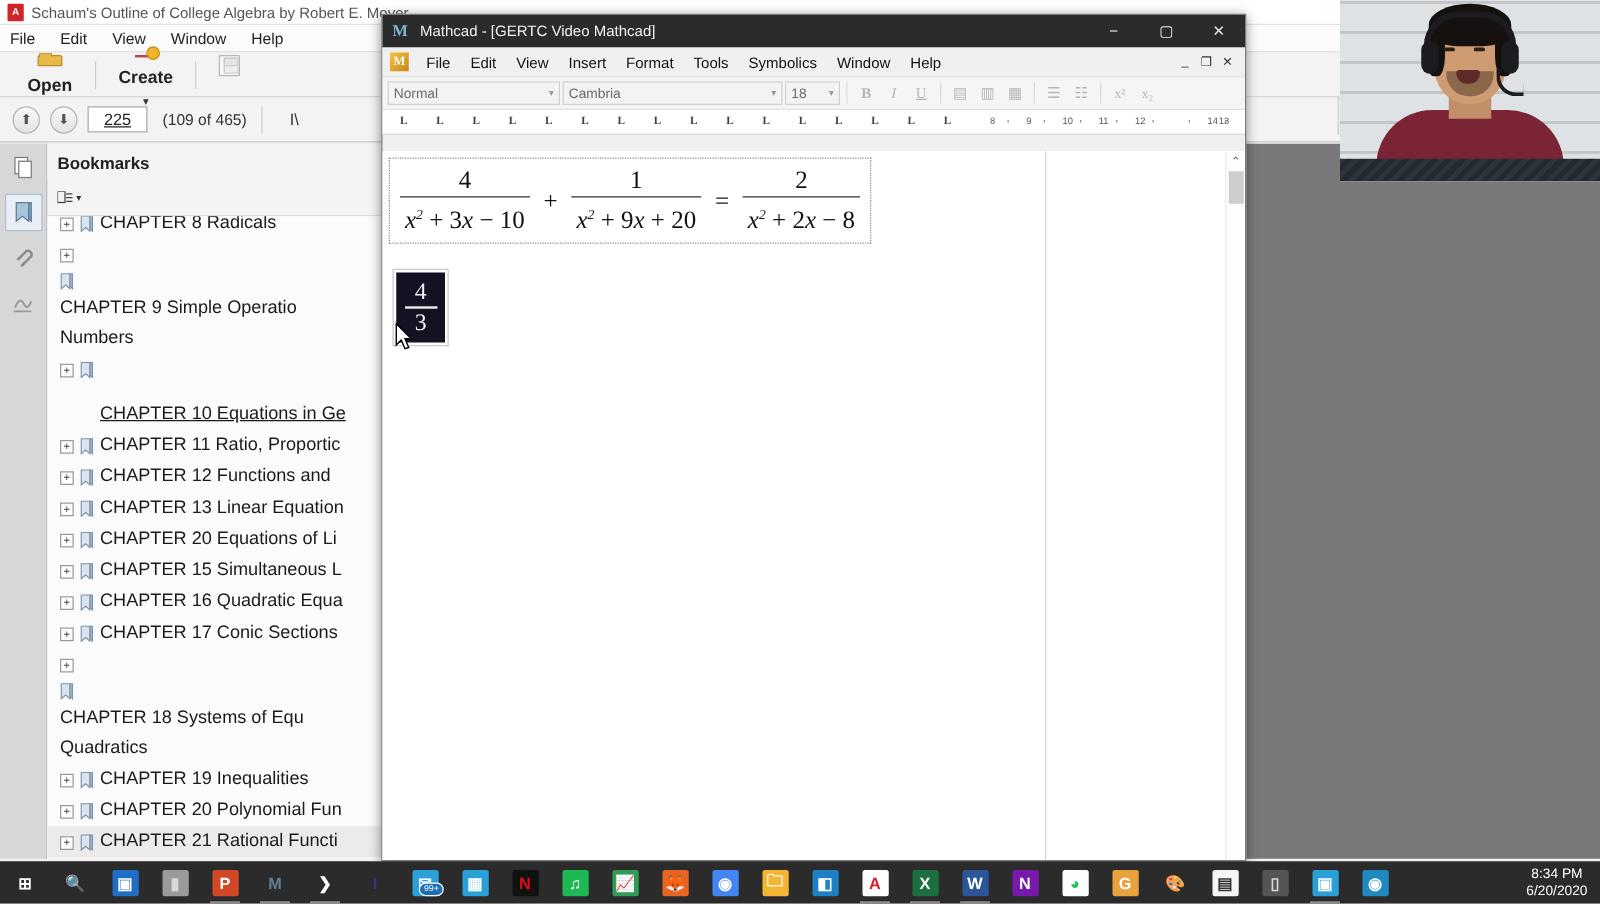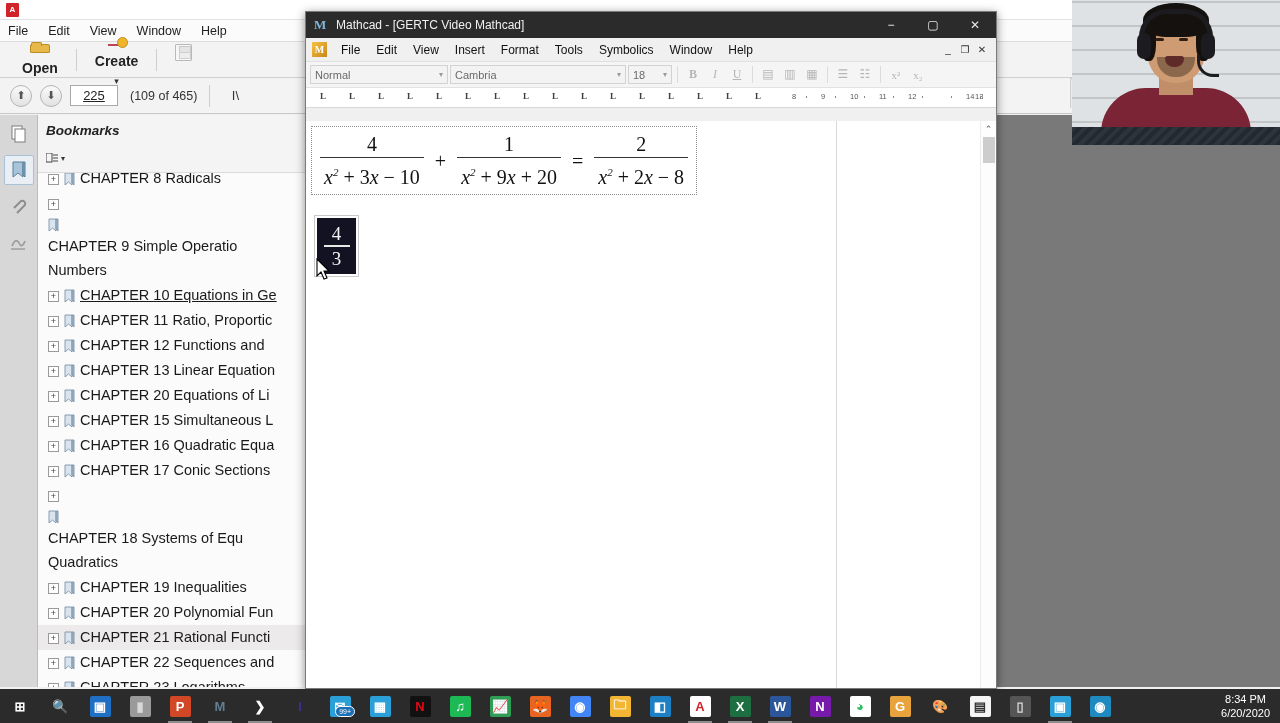--- a/index.html
+++ b/index.html
@@ -55,31 +55,31 @@
     background:#ebebeb;border:1px solid #cfcfcf;border-bottom:none;
     display:flex;align-items:center;justify-content:center;
     font-size:15px;font-weight:bold;color:#2a2a2a;
   }
   
   .ac-body { position:absolute; left:0; top:115px; right:0; bottom:36px; display:flex; }
   .ac-railcol{width:38px;background:#d7d7d7;border-right:1px solid #bbb;padding-top:4px;display:flex;flex-direction:column;align-items:center;gap:6px;}
   .rail-ico{width:30px;height:30px;display:flex;align-items:center;justify-content:center;}
   .rail-ico.sel{background:#e9eff5;border:1px solid #aac2d8;border-radius:2px;}
   .ac-bmpanel{width:270px;background:#f4f4f4;border-right:1px solid #c0c0c0;display:flex;flex-direction:column;}
-  .bm-head{height:30px;display:flex;align-items:center;padding-left:8px;font-size:13.5px;font-weight:bold;color:#222;background:#f4f4f4;font-style:italic;}
+  .bm-head{height:30px;display:flex;align-items:center;padding-left:8px;font-size:13.5px;font-weight:bold;color:#222;background:#f4f4f4;}
   .bm-optbar{height:28px;border-bottom:1px solid #dcdcdc;display:flex;align-items:center;padding-left:8px;}
   .bm-opt{font-size:11px;color:#333;display:flex;align-items:center;gap:2px;}
   .bm-list{flex:1;background:#fbfbfb;overflow:hidden;padding-top:2px;position:relative;}
   .bm-row{display:flex;align-items:flex-start;gap:5px;padding:3px 0 3px 10px;min-height:24px;}
   .bm-row.hl{background:#eceaea;}
   .bm-plus{width:11px;height:11px;border:1px solid #9a9a9a;background:#fff;font-size:9px;line-height:9px;
     text-align:center;color:#444;margin-top:5px;flex:0 0 auto;}
   .bm-ico{width:11px;height:14px;flex:0 0 auto;margin-top:3px;}
   .bm-txt{font-size:14.5px;color:#1a1a1a;line-height:19px;white-space:nowrap;}
-  .bm-txt.ul{text-decoration:underline;}
+  .bm-txt.ul{text-decoration:underline;margin-top:36px;}
   
   .ac-page{flex:1;background:#797979;position:relative;overflow:hidden;}
   .pdf-sheet{position:absolute;left:0;top:0;width:142px;height:100%;background:#fff;border-left:1px solid #b9b9b9;}
   .pdf-line{position:absolute;font-family:"Liberation Serif",serif;font-size:7.5px;color:#3a3a3a;left:4px;white-space:nowrap;}
   .pdf-gutter{position:absolute;left:142px;top:0;width:32px;height:100%;background:#d0d0d0;}
   
   #mathcad{position:absolute;left:305px;top:11px;width:692px;height:678px;
     background:#f0f0f0;border:1px solid #7a7a7a;box-shadow:0 2px 9px rgba(0,0,0,.45);}
   .mc-title{height:26px;background:#2b2b2b;display:flex;align-items:center;padding-left:8px;}
   .mc-title .mc-logo{width:14px;height:14px;color:#7fb7d9;font-size:13px;font-weight:bold;line-height:14px;font-family:"Liberation Serif",serif;}
@@ -165,20 +165,21 @@
   .badge{position:absolute;right:5px;bottom:6px;background:#1b6fb5;color:#fff;font-size:7px;
     border-radius:7px;padding:1px 3px;border:1px solid #fff;}
 </style>
 </head>
 <body>
 
 <div id="acrobat">
 
   <div class="ac-title">
     <span class="pdf-ico">A</span>
+    <span class="ttl">Schaum's Outline of College Algebra by Robert E. Moyer</span>
   </div>
 
   <div class="ac-menu">
     <span>File</span>
     <span>Edit</span>
     <span>View</span>
     <span>Window</span>
     <span>Help</span>
   </div>
 

